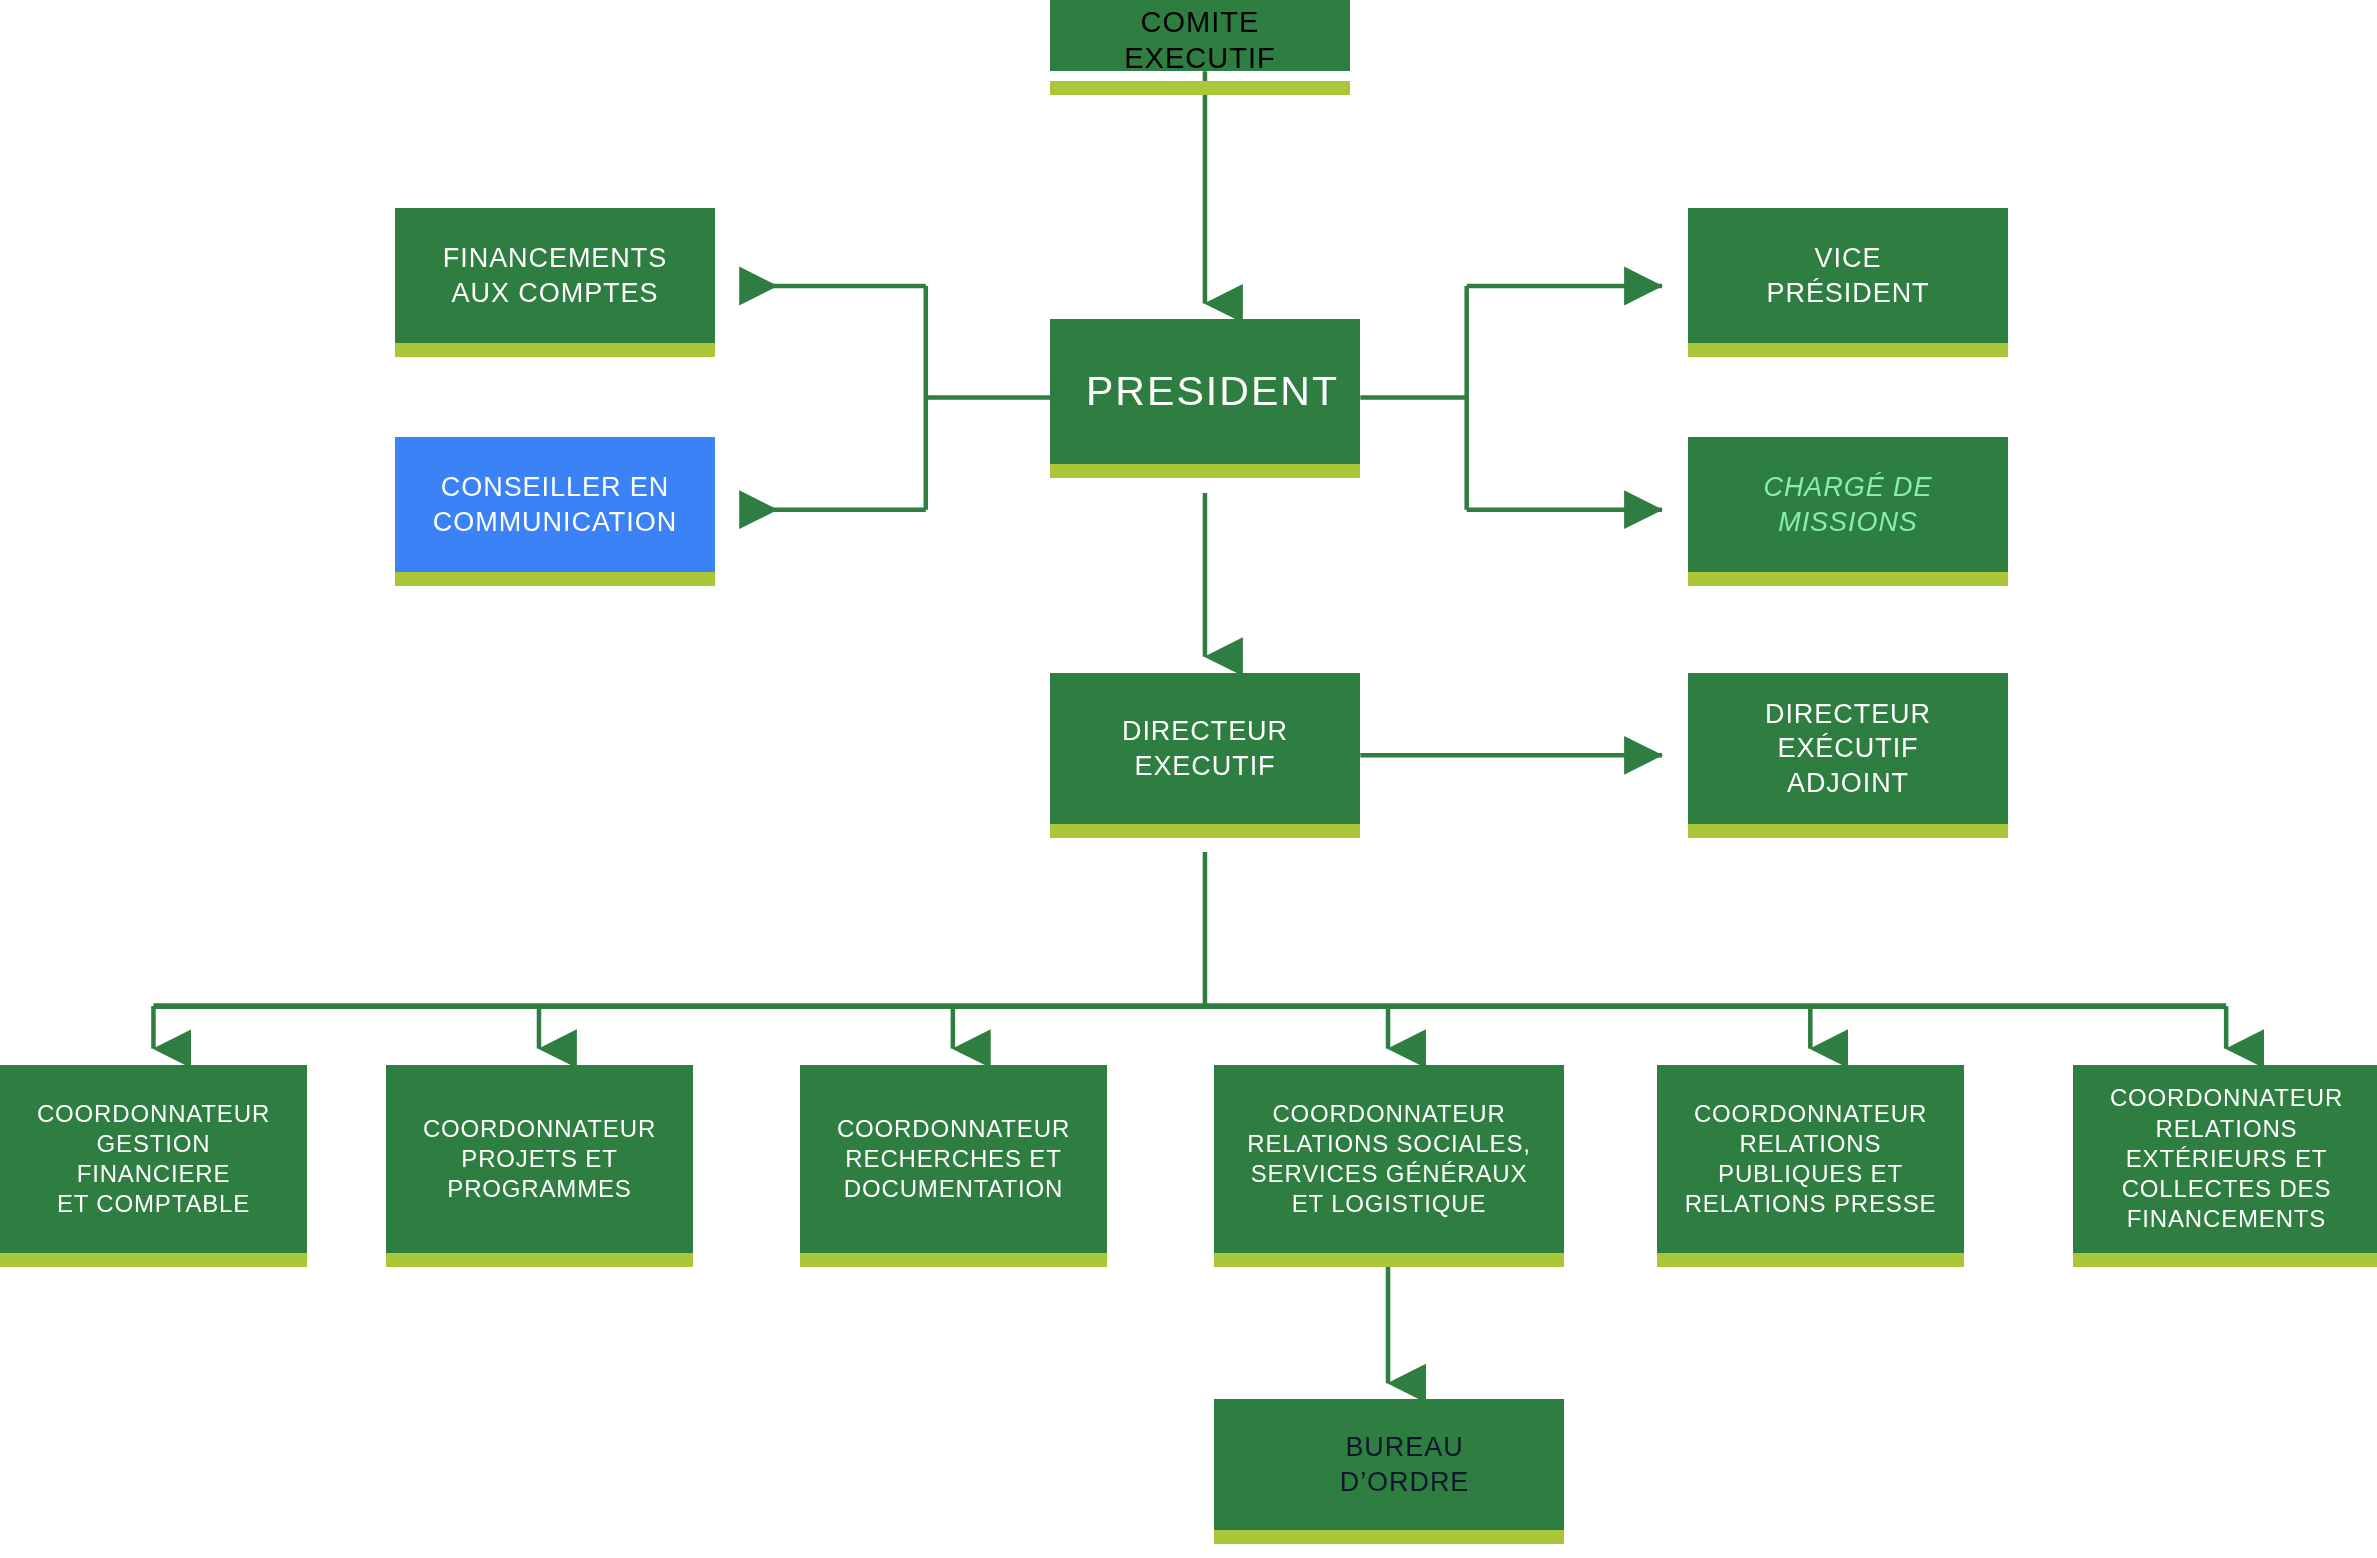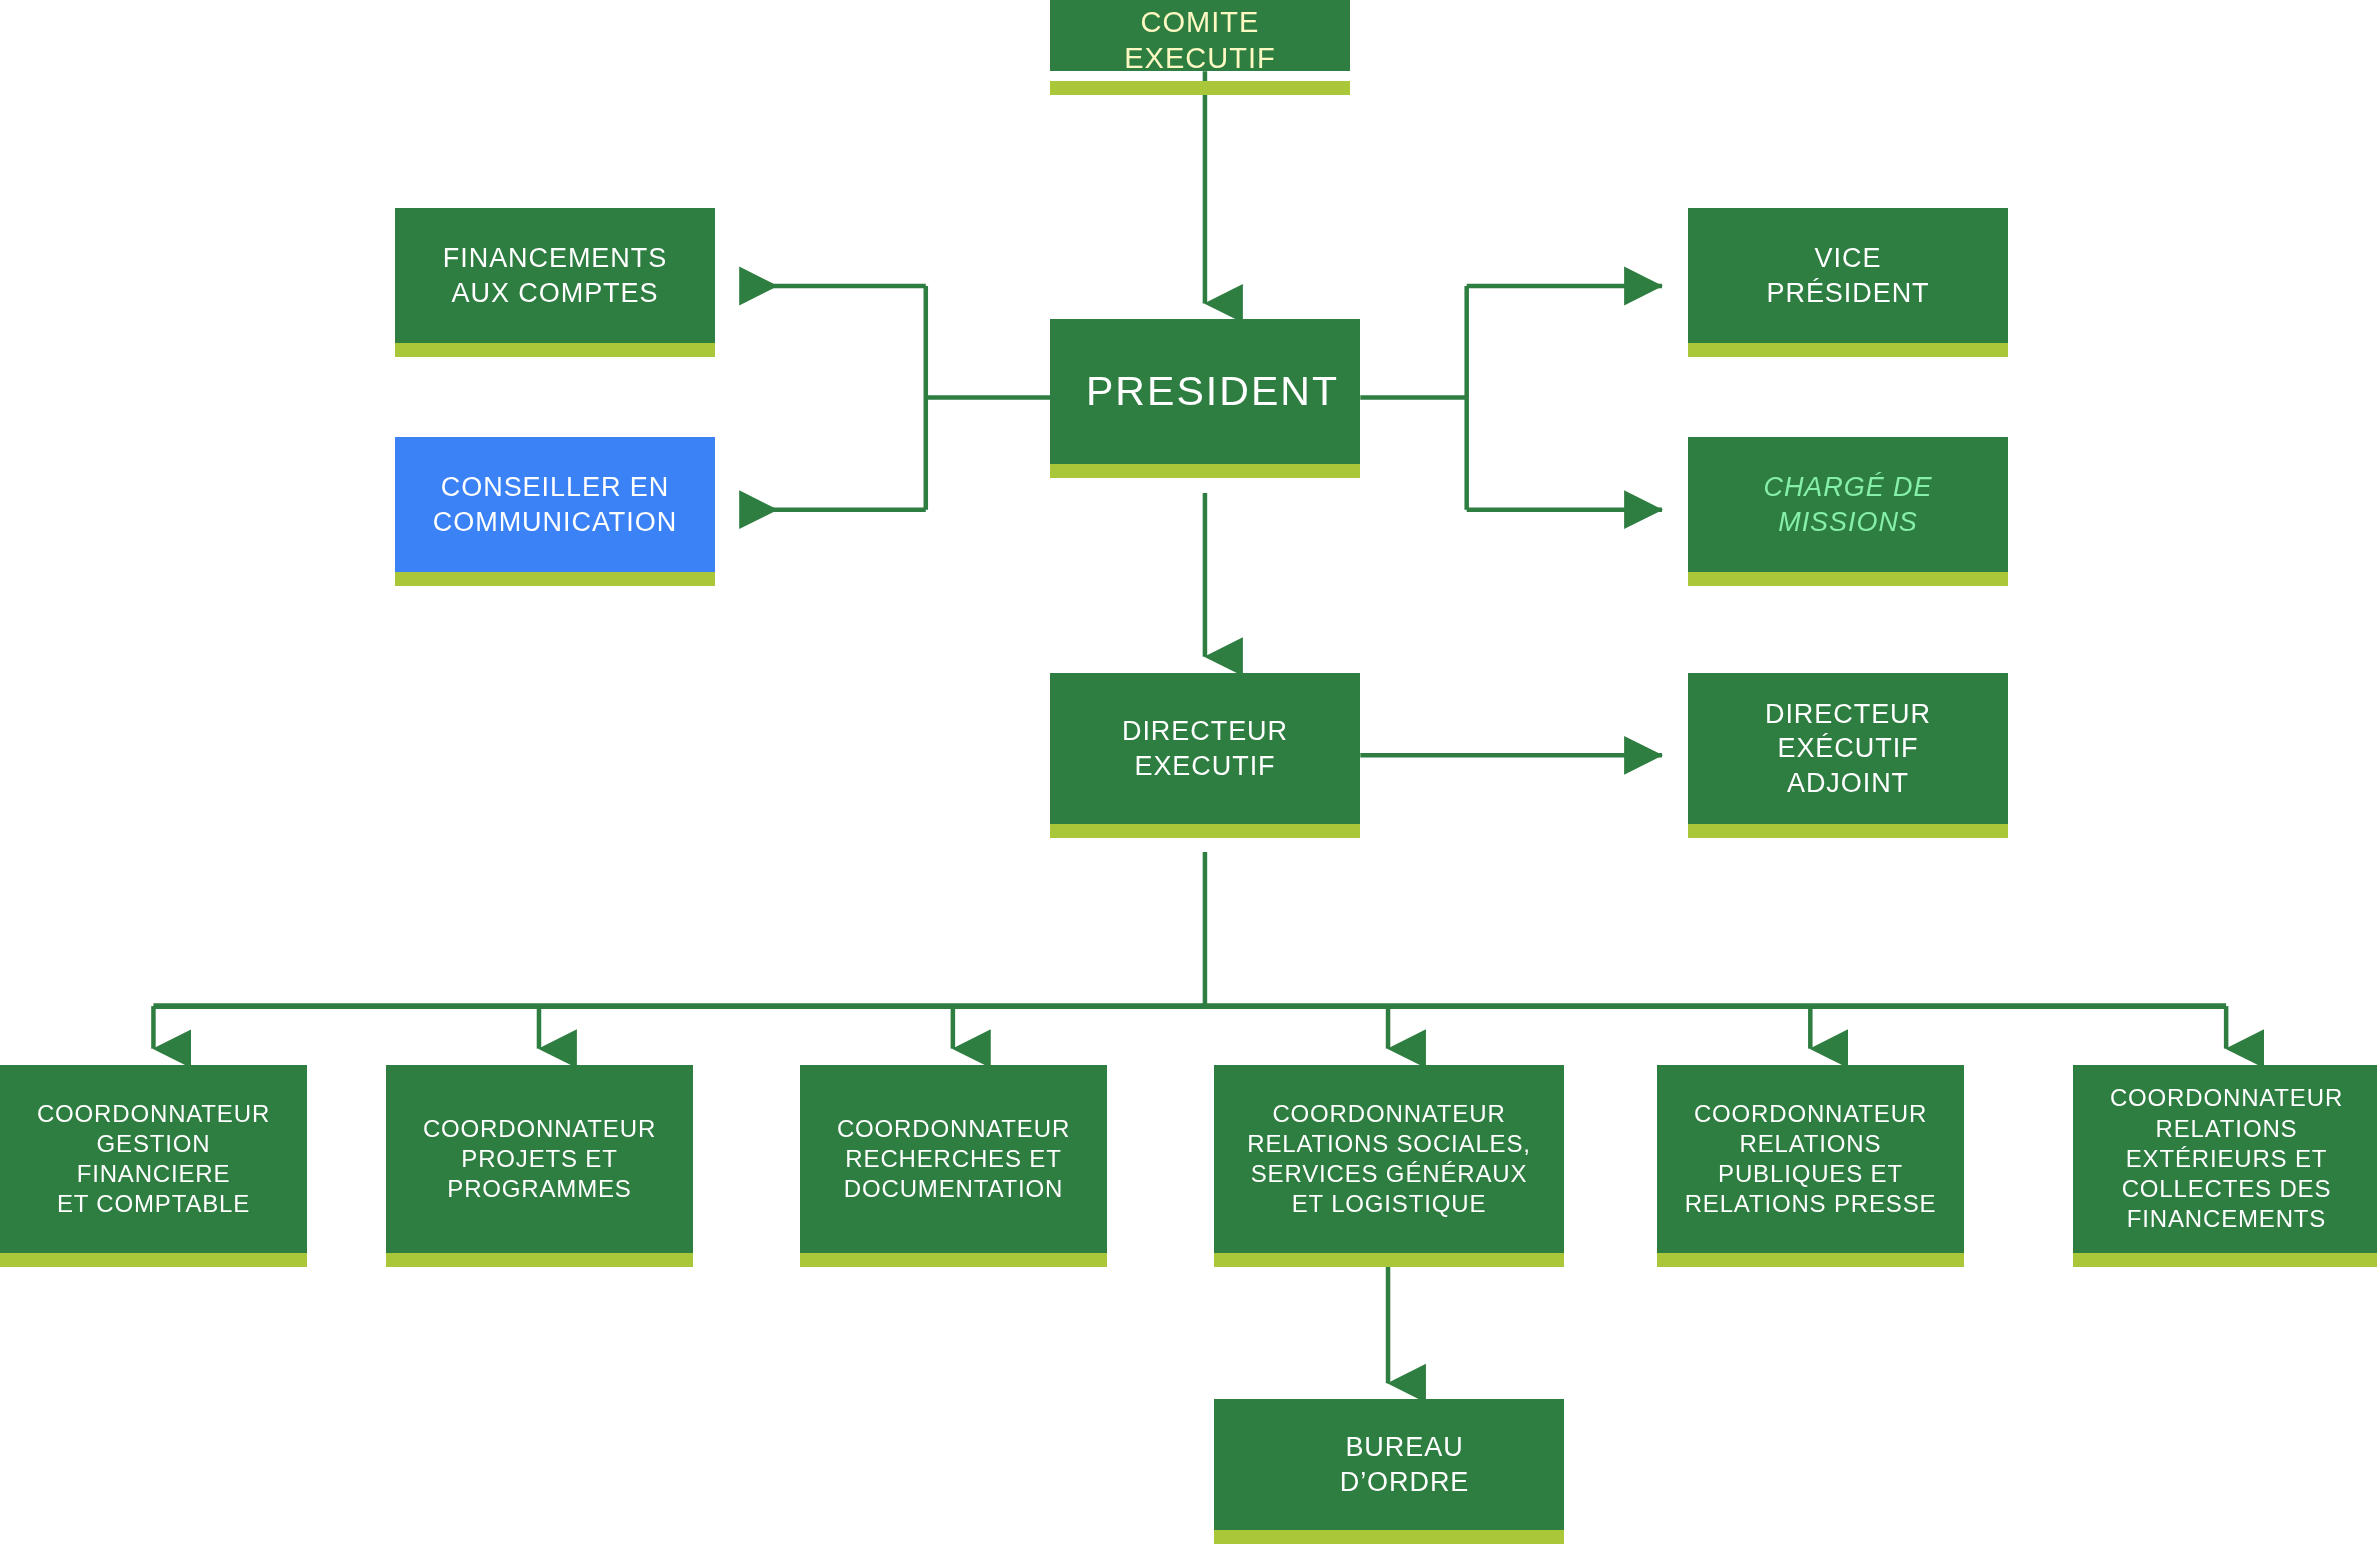--- a/index.html
+++ b/index.html
@@ -93,21 +93,21 @@
     <path d="M836,1560 L836,1626" fill="none" stroke="#2E7D41" stroke-width="7" marker-end="url(#arr-down)"></path>
     <path d="M1478,1560 L1478,1626" fill="none" stroke="#2E7D41" stroke-width="7" marker-end="url(#arr-down)"></path>
     <path d="M2153,1560 L2153,1626" fill="none" stroke="#2E7D41" stroke-width="7" marker-end="url(#arr-down)"></path>
     <path d="M2808,1560 L2808,1626" fill="none" stroke="#2E7D41" stroke-width="7" marker-end="url(#arr-down)"></path>
     <path d="M3453,1560 L3453,1626" fill="none" stroke="#2E7D41" stroke-width="7" marker-end="url(#arr-down)"></path>
 
     <path d="M2153,1964 L2153,2145" fill="none" stroke="#2E7D41" stroke-width="7" marker-end="url(#arr-down)"></path>
   </svg>
 
   <div class="node t-lg" style="left: 1050px; top: 0px; width: 300px; height: 71px; background: rgb(46, 125, 65);">
-    <div class="node-body" style="color: #fef9c3;">COMITE
+    <div class="node-body" style="color: #000000;">COMITE
 EXECUTIF</div>
     <div class="node-accent" style="height: 14px; background: rgb(169, 199, 56);"></div>
   </div>
 
   <div class="node t-md" style="left: 395px; top: 208px; width: 320px; height: 149px; background: rgb(46, 125, 65);">
     <div class="node-body" style="color: rgb(255, 255, 255);">FINANCEMENTS
 AUX COMPTES</div>
     <div class="node-accent" style="height: 14px; background: rgb(169, 199, 56);"></div>
   </div>
 
@@ -188,19 +188,19 @@
   <div class="node t-sm" style="left: 2073px; top: 1065px; width: 307px; height: 202px; background: rgb(46, 125, 65);">
     <div class="node-body" style="color: rgb(255, 255, 255);">COORDONNATEUR
 RELATIONS
 EXTÉRIEURS ET
 COLLECTES DES
 FINANCEMENTS</div>
     <div class="node-accent" style="height: 14px; background: rgb(169, 199, 56);"></div>
   </div>
 
   <div class="node t-md" style="left: 1214px; top: 1399px; width: 350px; height: 145px; background: rgb(46, 125, 65);">
-    <div class="node-body" style="color: #ffffff; margin-left: 31px;">BUREAU
+    <div class="node-body" style="color: #0f172a; margin-left: 31px;">BUREAU
 D’ORDRE</div>
     <div class="node-accent" style="height: 14px; background: rgb(169, 199, 56);"></div>
   </div>
 
 </div>
 
 
 </body></html>

